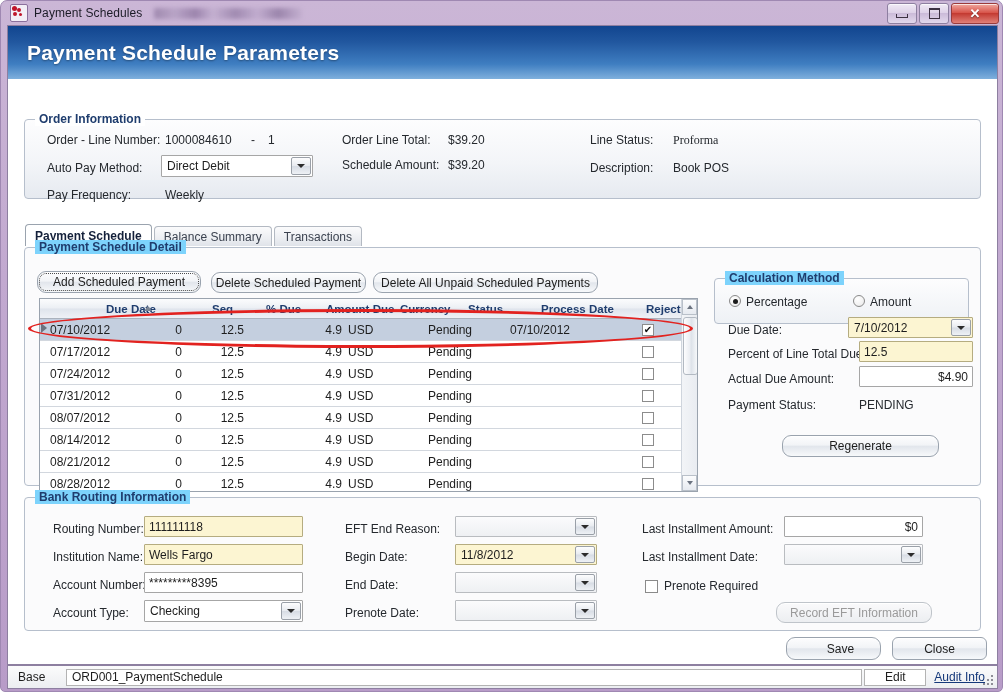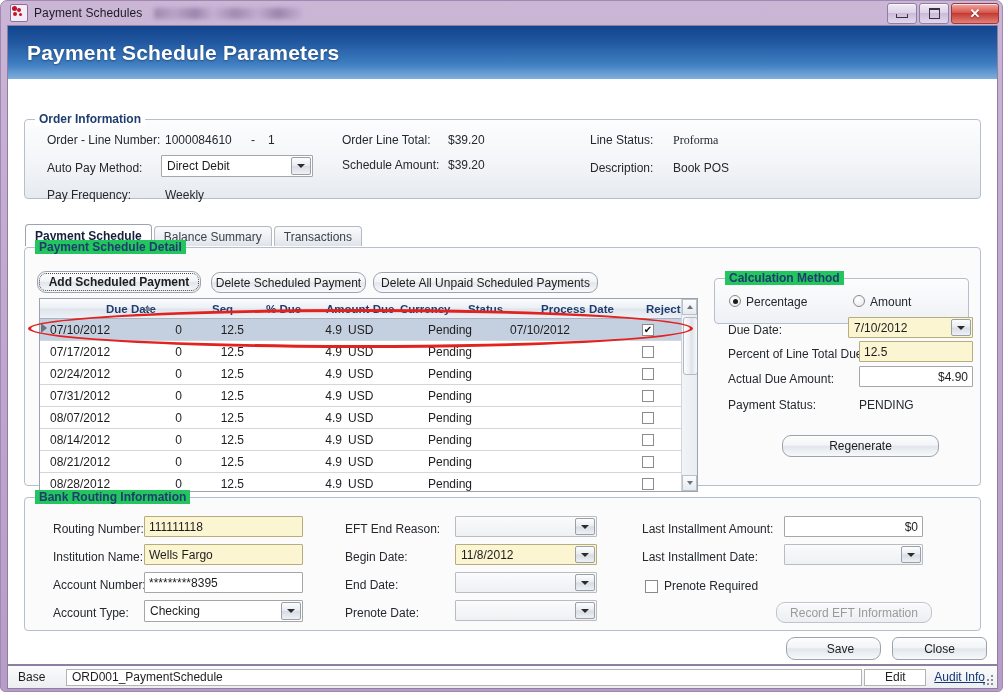--- a/index.html
+++ b/index.html
@@ -103,21 +103,21 @@
     box-sizing: border-box;
   }
   .grouplabel {
     position: absolute;
     top: -8px; left: 10px;
     padding: 0 4px;
     background: #ffffff;
     font-size: 12px; font-weight: bold; color: #1f3d6e;
     white-space: nowrap;
   }
-  .grouplabel.on-panel { background: #22c55e; }
+  .grouplabel.on-panel { background: #7dd3fc; }
 
   .lbl {
     position: absolute;
     font-size: 12px; color: #25292e;
     white-space: nowrap;
   }
   .val {
     position: absolute;
     font-size: 12px; color: #25292e;
     white-space: nowrap;
@@ -169,21 +169,21 @@
     position: absolute;
     box-sizing: border-box;
     border: 1px solid #9aa3ae;
     border-radius: 9px;
     background: linear-gradient(to bottom, #fdfdfe 0%, #f2f4f7 45%, #e2e6ec 52%, #f7f9fb 100%);
     font-size: 12px; color: #1d1d1d;
     display: flex; align-items: center; justify-content: center;
     box-shadow: inset 0 1px 0 #ffffff;
     white-space: nowrap;
   }
-  .btn.focused { outline: 1px dotted #4a4a4a; outline-offset: -3px; font-weight: bold; }
+  .btn.focused { outline: 1px dotted #4a4a4a; outline-offset: -3px; }
   .btn.disabled { color: #9a9a9a; background: linear-gradient(to bottom,#fafafb,#eceef1); border-color: #bfc4ca; }
 
   
   #tabstrip { position: absolute; left: 17px; top: 198px; display: flex; align-items: flex-end; }
   .tab {
     box-sizing: border-box;
     height: 20px;
     padding: 0 9px;
     font-size: 12px;
     display: flex; align-items: center;
@@ -479,21 +479,21 @@
             <span class="rcell right" style="left: 160px; width: 44px;">12.5</span>
             <span class="rcell right" style="left: 224px; width: 78px;">4.9</span>
             <span class="rcell" style="left: 308px; width: 40px;">USD</span>
             <span class="rcell" style="left: 388px; width: 70px;">Pending</span>
             <span class="rcell center" style="left: 455px; width: 90px;"></span>
             <span class="rcell center" style="left: 590px; width: 36px;">
               <span class="chk"></span>
             </span>
           </div>
           <div class="row">
-            <span class="rcell" style="left: 10px; width: 90px;">02/24/2012</span>
+            <span class="rcell" style="left: 10px; width: 90px;">07/24/2012</span>
             <span class="rcell right" style="left: 110px; width: 32px;">0</span>
             <span class="rcell right" style="left: 160px; width: 44px;">12.5</span>
             <span class="rcell right" style="left: 224px; width: 78px;">4.9</span>
             <span class="rcell" style="left: 308px; width: 40px;">USD</span>
             <span class="rcell" style="left: 388px; width: 70px;">Pending</span>
             <span class="rcell center" style="left: 455px; width: 90px;"></span>
             <span class="rcell center" style="left: 590px; width: 36px;">
               <span class="chk"></span>
             </span>
           </div>

